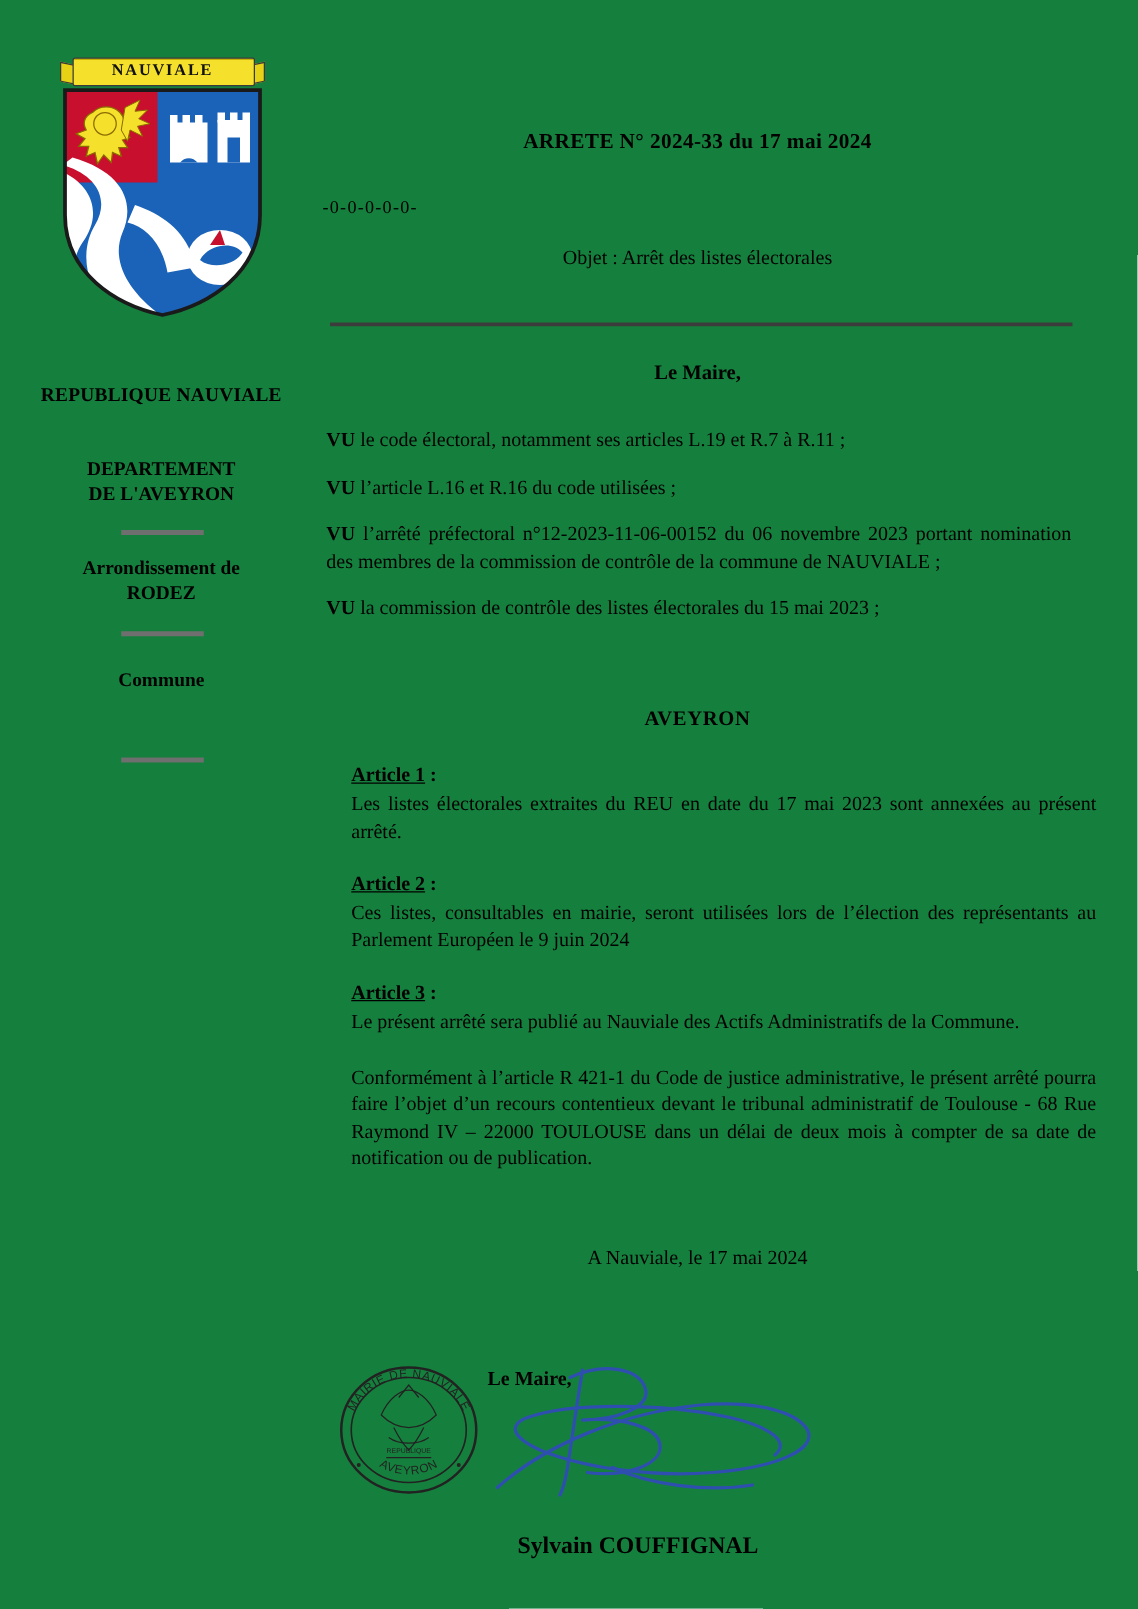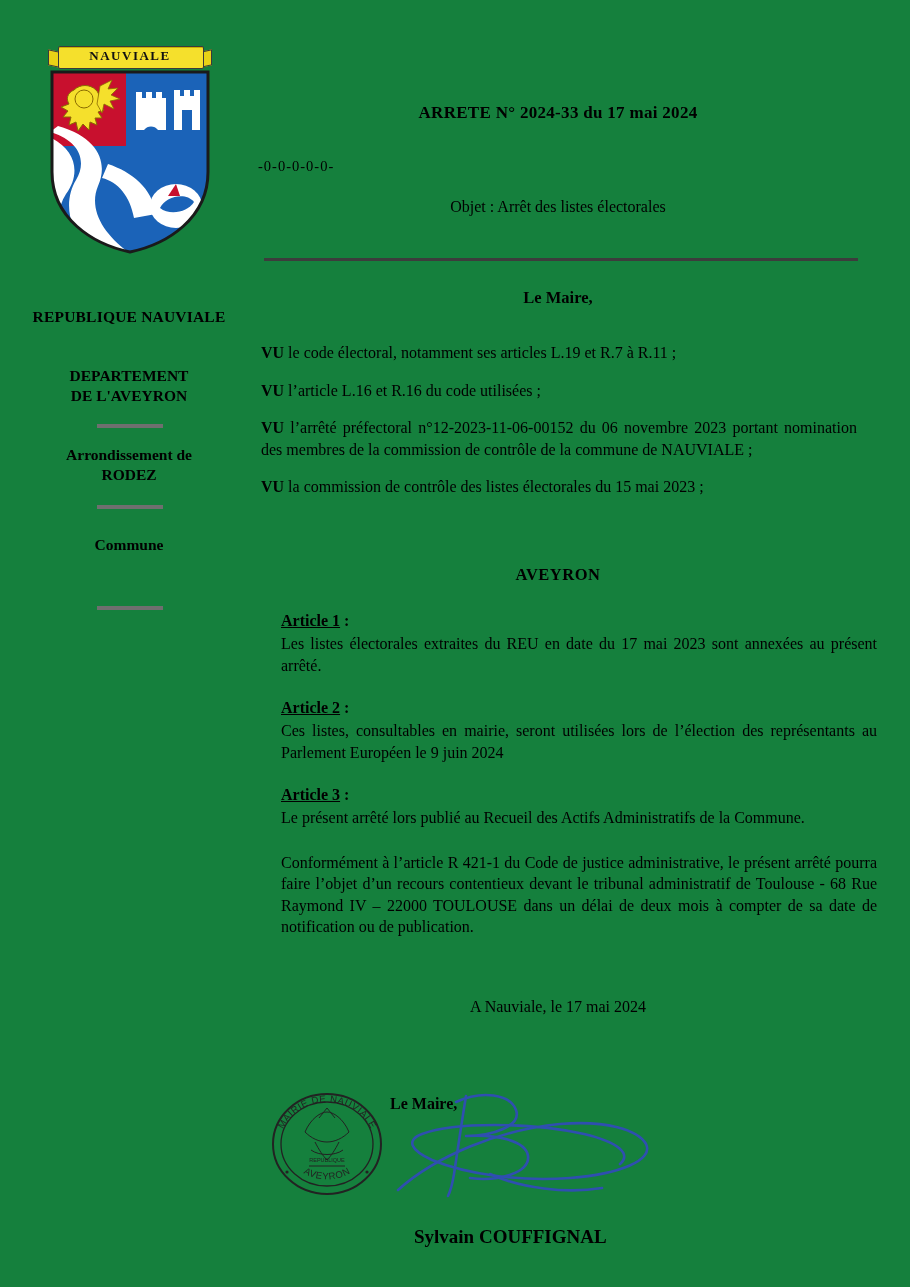--- a/index.html
+++ b/index.html
@@ -370,21 +370,21 @@
         <div class="art-body">Les listes électorales extraites du REU en date du 17 mai 2023 sont annexées au présent arrêté.</div>
       </div>
 
       <div class="article">
         <div class="art-head"><span class="u">Article 2</span><span> :</span></div>
         <div class="art-body">Ces listes, consultables en mairie, seront utilisées lors de l’élection des représentants au Parlement Européen le 9 juin 2024</div>
       </div>
 
       <div class="article">
         <div class="art-head"><span class="u">Article  3</span><span> :</span></div>
-        <div class="art-body">Le présent arrêté lors publié au Recueil des Actifs Administratifs de la Commune.</div>
+        <div class="art-body">Le présent arrêté sera publié au Nauviale des Actifs Administratifs de la Commune.</div>
       </div>
 
       <div class="article">
         <div class="art-body">Conformément à l’article R 421-1 du Code de justice administrative, le présent arrêté pourra faire l’objet d’un recours contentieux devant le tribunal administratif de Toulouse - 68 Rue Raymond IV – 22000 TOULOUSE dans un délai de deux mois à compter de sa date de notification ou de publication.</div>
       </div>
     </div>
 
     <div class="place-date">A Nauviale, le 17 mai 2024</div>
   </div>
 

